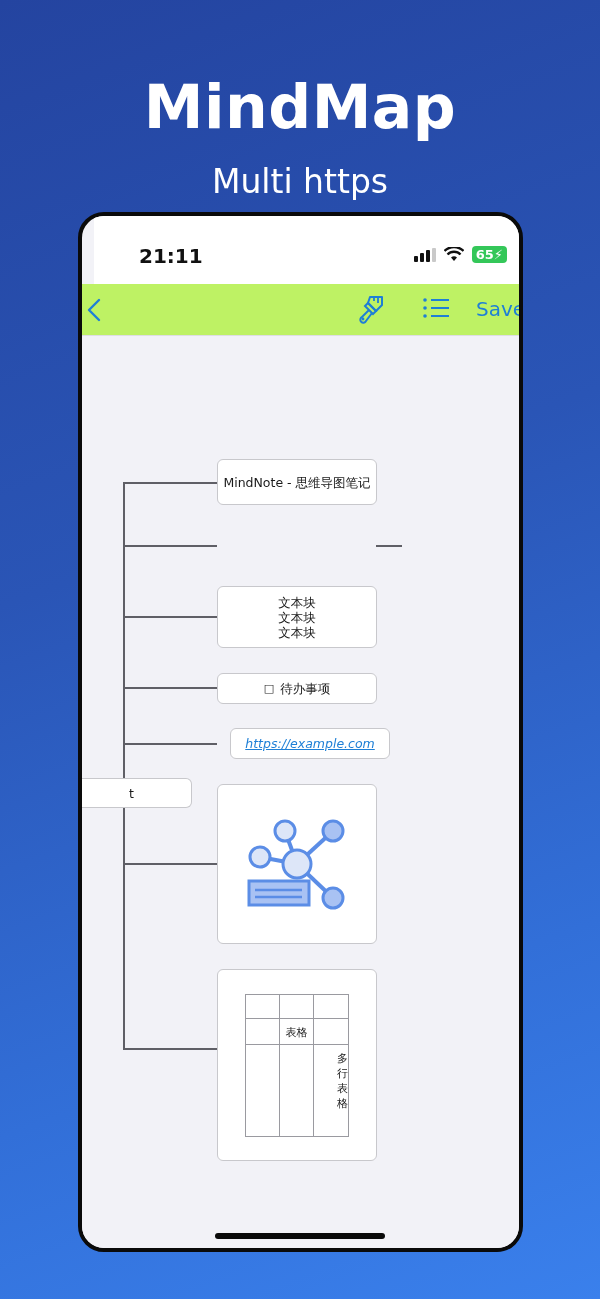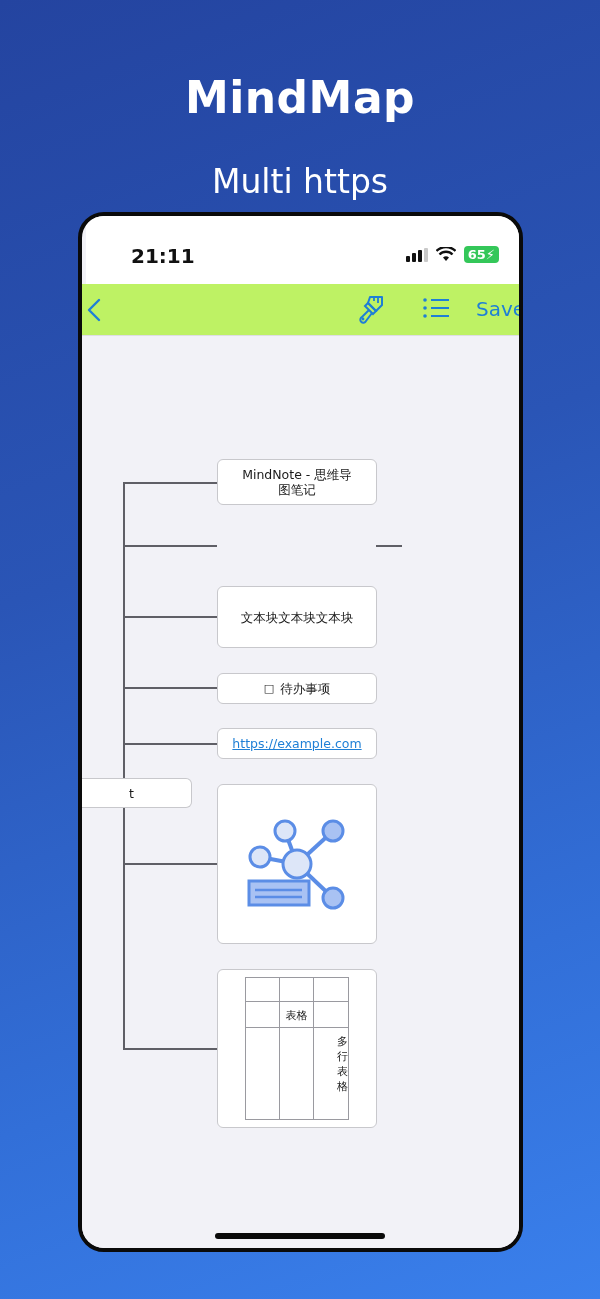--- a/index.html
+++ b/index.html
@@ -4,34 +4,34 @@
 <style>
   * { box-sizing: border-box; margin: 0; padding: 0; }
   html, body { width: 600px; height: 1299px; overflow: hidden; }
   body {
     background: linear-gradient(160deg, #2444a0 0%, #2a55b6 40%, #326fd8 75%, #3a80ec 100%);
     font-family: "Liberation Sans", "DejaVu Sans", sans-serif;
     position: relative;
   }
   .hero-title {
     position: absolute; top: 72px; left: 0; width: 600px; text-align: center;
-    color: #fff; font-size: 44px; font-weight: bold; letter-spacing: 0.5px;
+    color: #fff; font-size: 60px; font-weight: bold; letter-spacing: 0.5px;
     font-family: "DejaVu Sans", sans-serif;
   }
   .hero-sub {
     position: absolute; top: 162px; left: 0; width: 600px; text-align: center;
     color: #fff; font-size: 33px; font-family: "DejaVu Sans", sans-serif;
   }
   .phone {
     position: absolute; left: 78px; top: 212px; width: 445px; height: 1040px;
     border: 4px solid #0a0a0a; border-radius: 26px; background: #f2f2f7;
     overflow: hidden;
   }
   .statusbar {
-    position: absolute; left: 4px; top: 0; width: 100%; height: 68px; background: #fff;
+    position: absolute; left: 12px; top: 0; width: 100%; height: 68px; background: #fff;
   }
   .time {
     position: absolute; left: 45px; top: 28px; font-size: 20px; font-weight: bold; color: #111;
     font-family: "DejaVu Sans", sans-serif;
   }
   .status-icons { position: absolute; right: 24px; top: 30px; display: flex; align-items: center; gap: 8px; }
   .battery {
     background: #34c759; color: #fff; font-size: 13px; font-weight: bold; border-radius: 4px;
     padding: 1px 4px; font-family: "DejaVu Sans", sans-serif; line-height: 15px;
   }
@@ -116,59 +116,59 @@
     <div class="line" style="left:41px; top:279px; width:94px; height:2px;"></div>
     <div class="line" style="left:41px; top:350px; width:94px; height:2px;"></div>
     <div class="line" style="left:41px; top:406px; width:94px; height:2px;"></div>
     <div class="line" style="left:41px; top:526px; width:94px; height:2px;"></div>
     <div class="line" style="left:41px; top:711px; width:94px; height:2px;"></div>
 
     <div class="node" style="left:-10px; top:441px; width:120px; height:30px; border-left:none; border-radius:0 6px 6px 0;">
       <span>t</span>
     </div>
 
-    <div class="node" style="left:135px; top:122px; width:160px; height:46px; flex-direction:column;">
+    <div class="node" style="left:135px; top:122px; width:160px; height:46px; flex-direction:row;">
       <span>MindNote - 思维导</span>
       <span>图笔记</span>
     </div>
 
 
-    <div class="node" style="left:135px; top:249px; width:160px; height:62px; flex-direction:row;">
+    <div class="node" style="left:135px; top:249px; width:160px; height:62px; flex-direction:column;">
       <span>文本块</span>
       <span>文本块</span>
       <span>文本块</span>
     </div>
 
     <div class="node" style="left:135px; top:336px; width:160px; height:31px; gap:6px;">
       <span style="font-size:11px;">□</span>
       <span>待办事项</span>
     </div>
 
-    <div class="node" style="left:135px; top:391px; width:160px; height:31px;">
+    <div class="node" style="left:148px; top:391px; width:160px; height:31px;font-style:italic;">
       <a>https://example.com</a>
     </div>
 
     <div class="node" style="left:135px; top:447px; width:160px; height:160px;">
       <svg width="110" height="110" viewBox="0 0 110 110">
         <line x1="55" y1="55" x2="43" y2="22" stroke="#5b8de6" stroke-width="4"></line>
         <line x1="55" y1="55" x2="91" y2="22" stroke="#5b8de6" stroke-width="4"></line>
         <line x1="55" y1="55" x2="18" y2="48" stroke="#5b8de6" stroke-width="4"></line>
         <line x1="55" y1="55" x2="91" y2="89" stroke="#5b8de6" stroke-width="4"></line>
         <circle cx="43" cy="22" r="10" fill="#dde6f8" stroke="#5b8de6" stroke-width="3"></circle>
         <circle cx="91" cy="22" r="10" fill="#a9c2f3" stroke="#5b8de6" stroke-width="3"></circle>
         <circle cx="18" cy="48" r="10" fill="#dde6f8" stroke="#5b8de6" stroke-width="3"></circle>
         <circle cx="91" cy="89" r="10" fill="#a9c2f3" stroke="#5b8de6" stroke-width="3"></circle>
         <circle cx="55" cy="55" r="14" fill="#dde6f8" stroke="#5b8de6" stroke-width="3"></circle>
         <rect x="7" y="72" width="60" height="24" fill="#a9c2f3" stroke="#5b8de6" stroke-width="3"></rect>
         <line x1="13" y1="81" x2="60" y2="81" stroke="#5b8de6" stroke-width="2.5"></line>
         <line x1="13" y1="88" x2="60" y2="88" stroke="#5b8de6" stroke-width="2.5"></line>
       </svg>
     </div>
 
-    <div class="node" style="left:135px; top:632px; width:160px; height:159px;">
+    <div class="node" style="left:135px; top:632px; width:160px; height:192px;">
       <table class="tbl">
         <tbody>
             <tr style="height:24px;">
           <td></td>
           <td></td>
           <td></td>
         </tr>
         <tr style="height:26px;">
           <td></td>
           <td style="vertical-align:middle;"><span>表格</span></td>

